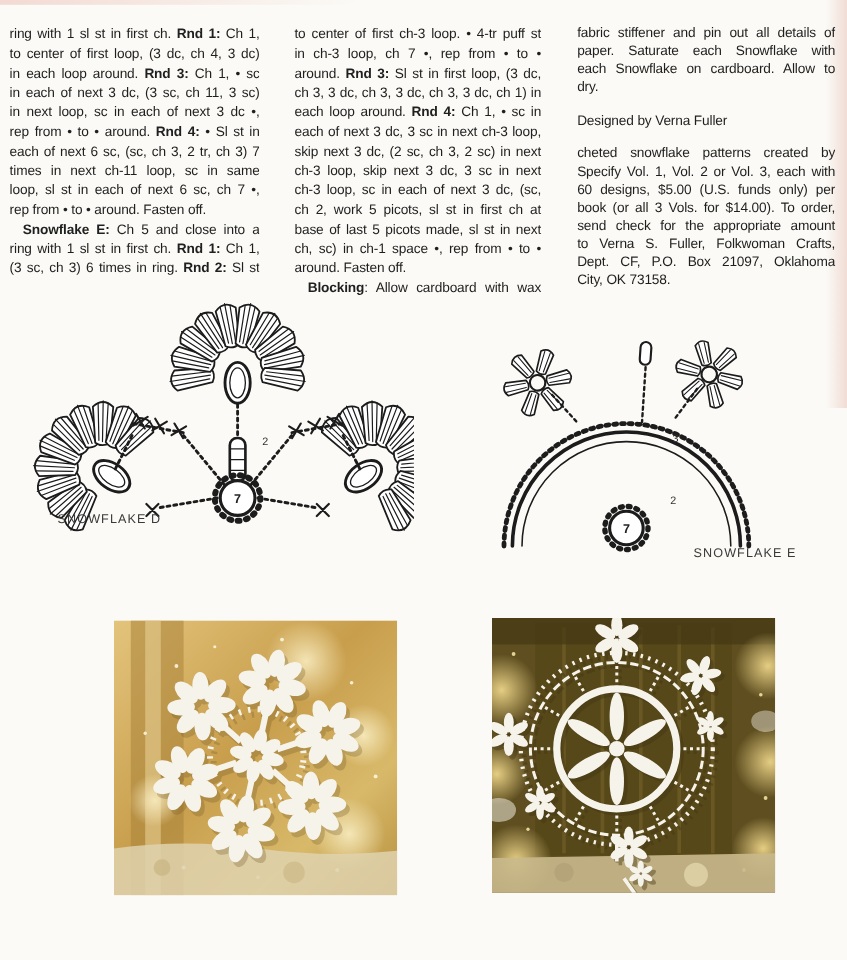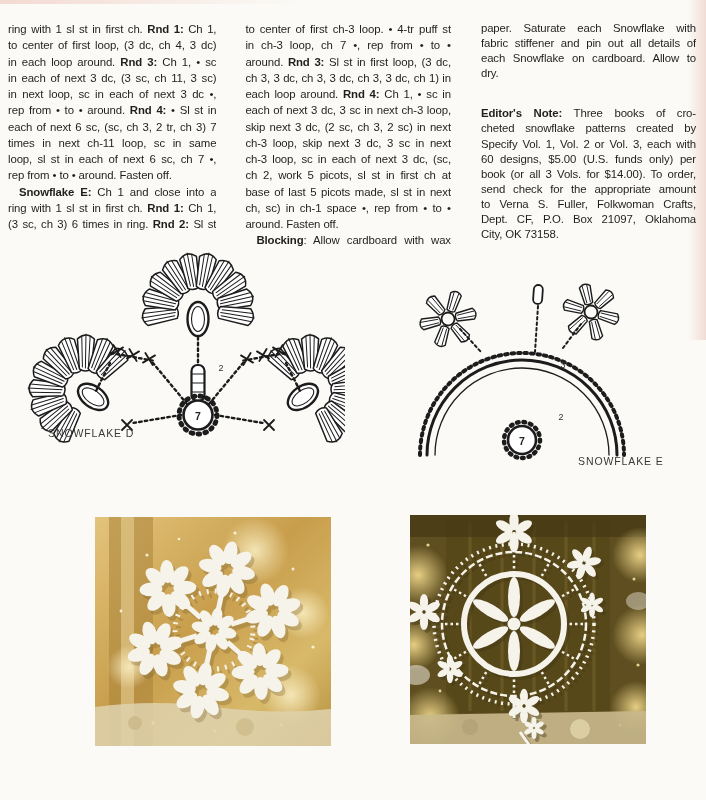--- a/index.html
+++ b/index.html
@@ -57,48 +57,48 @@
         <div class="tline"><span>ring with 1 sl st in first ch. </span><span class="b">Rnd 1:</span><span> Ch 1,</span></div>
         <div class="tline"><span>to center of first loop, (3 dc, ch 4, 3 dc)</span></div>
         <div class="tline"><span>in each loop around. </span><span class="b">Rnd 3:</span><span> Ch 1, • sc</span></div>
         <div class="tline"><span>in each of next 3 dc, (3 sc, ch 11, 3 sc)</span></div>
         <div class="tline"><span>in next loop, sc in each of next 3 dc •,</span></div>
         <div class="tline"><span>rep from • to • around. </span><span class="b">Rnd 4:</span><span> • Sl st in</span></div>
         <div class="tline"><span>each of next 6 sc, (sc, ch 3, 2 tr, ch 3) 7</span></div>
         <div class="tline"><span>times in next ch-11 loop, sc in same</span></div>
         <div class="tline"><span>loop, sl st in each of next 6 sc, ch 7 •,</span></div>
         <div class="tline nj"><span>rep from • to • around. Fasten off.</span></div>
-        <div class="tline ind"><span class="b">Snowflake E:</span><span> Ch 1 and close into a</span></div>
+        <div class="tline ind"><span class="b">Snowflake E:</span><span> Ch 5 and close into a</span></div>
         <div class="tline"><span>ring with 1 sl st in first ch. </span><span class="b">Rnd 1:</span><span> Ch 1,</span></div>
         <div class="tline"><span>(3 sc, ch 3) 6 times in ring. </span><span class="b">Rnd 2:</span><span> Sl st</span></div>
       </div>
     <div class="col col1">
         <div class="tline"><span>to center of first ch-3 loop. • 4-tr puff st</span></div>
         <div class="tline"><span>in ch-3 loop, ch 7 •, rep from • to •</span></div>
         <div class="tline"><span>around. </span><span class="b">Rnd 3:</span><span> Sl st in first loop, (3 dc,</span></div>
         <div class="tline"><span>ch 3, 3 dc, ch 3, 3 dc, ch 3, 3 dc, ch 1) in</span></div>
         <div class="tline"><span>each loop around. </span><span class="b">Rnd 4:</span><span> Ch 1, • sc in</span></div>
         <div class="tline"><span>each of next 3 dc, 3 sc in next ch-3 loop,</span></div>
         <div class="tline"><span>skip next 3 dc, (2 sc, ch 3, 2 sc) in next</span></div>
         <div class="tline"><span>ch-3 loop, skip next 3 dc, 3 sc in next</span></div>
         <div class="tline"><span>ch-3 loop, sc in each of next 3 dc, (sc,</span></div>
         <div class="tline"><span>ch 2, work 5 picots, sl st in first ch at</span></div>
         <div class="tline"><span>base of last 5 picots made, sl st in next</span></div>
         <div class="tline"><span>ch, sc) in ch-1 space •, rep from • to •</span></div>
         <div class="tline nj"><span>around. Fasten off.</span></div>
         <div class="tline ind"><span class="b">Blocking</span><span>: Allow cardboard with wax</span></div>
       </div>
     <div class="col col2">
+        <div class="tline"><span>fabric stiffener and pin out all details of</span></div>
         <div class="tline"><span>paper. Saturate each Snowflake with</span></div>
-        <div class="tline"><span>fabric stiffener and pin out all details of</span></div>
         <div class="tline"><span>each Snowflake on cardboard. Allow to</span></div>
         <div class="tline nj"><span>dry.</span></div>
         <div class="tline blank"></div>
+        <div class="tline nj"><span>Designed by Verna Fuller</span></div>
         <div class="tline blank"></div>
-        <div class="tline"><span class="b">Editor's Note:</span><span> Three books of cro-</span></div>
         <div class="tline"><span>cheted snowflake patterns created by</span></div>
         <div class="tline"><span>Specify Vol. 1, Vol. 2 or Vol. 3, each with</span></div>
         <div class="tline"><span>60 designs, $5.00 (U.S. funds only) per</span></div>
         <div class="tline"><span>book (or all 3 Vols. for $14.00). To order,</span></div>
         <div class="tline"><span>send check for the appropriate amount</span></div>
         <div class="tline"><span>to Verna S. Fuller, Folkwoman Crafts,</span></div>
         <div class="tline"><span>Dept. CF, P.O. Box 21097, Oklahoma</span></div>
         <div class="tline nj"><span>City, OK 73158.</span></div>
       </div>
   </div>

